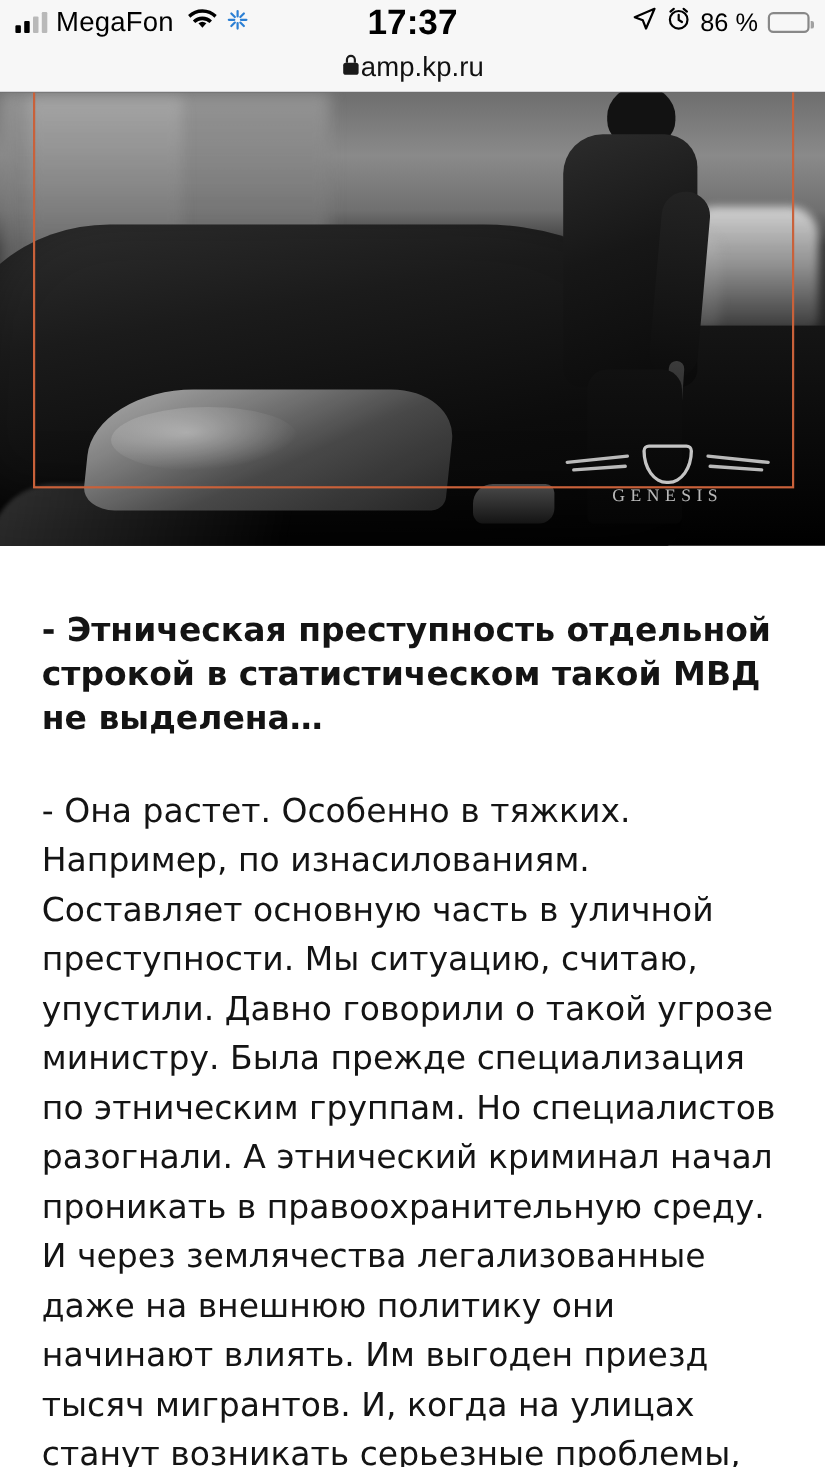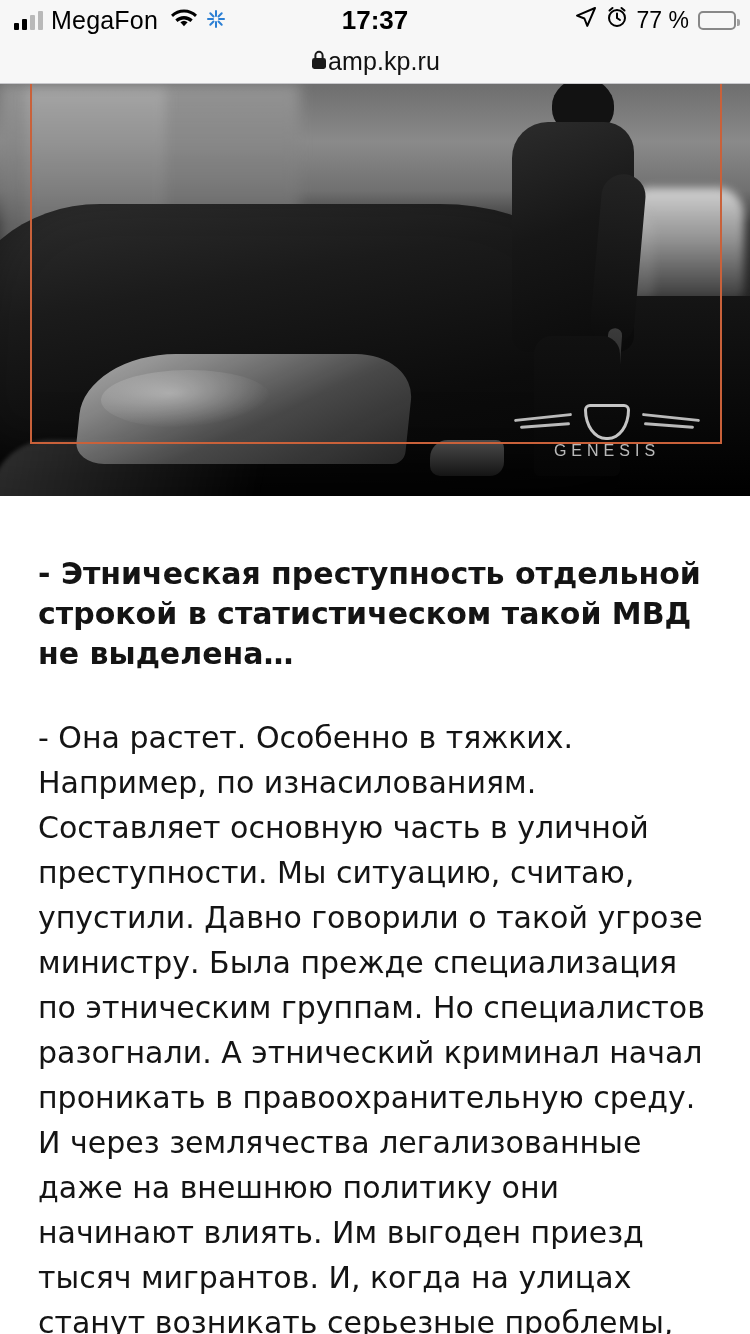--- a/index.html
+++ b/index.html
@@ -28,21 +28,21 @@
   .signal-bars i { display:block; width: 5px; background: #000; border-radius: 1px; }
   .signal-bars i:nth-child(1){ height: 7px; }
   .signal-bars i:nth-child(2){ height: 11px; }
   .signal-bars i:nth-child(3){ height: 15px; background:#b9b9b9; }
   .signal-bars i:nth-child(4){ height: 19px; background:#b9b9b9; }
   .carrier { font-size: 25px; font-weight: 500; letter-spacing: .2px; }
   .wifi-ic { margin-left: 4px; }
   .sb-center {
     position: absolute; left: 0; right: 0; top: 0; bottom: 0;
     display: flex; align-items: center; justify-content: center;
-    font-size: 26px; font-weight: 600; pointer-events: none;
+    font-size: 32px; font-weight: 600; pointer-events: none;
   }
   .sb-right {
     margin-left: auto;
     display: flex; align-items: center; gap: 9px;
     font-size: 23px; font-weight: 500;
   }
   .battery {
     position: relative;
     width: 38px; height: 19px;
     border: 2px solid rgba(0,0,0,.45);
@@ -193,21 +193,21 @@
   .gen-wing span:nth-child(3){ right: 0;  width: 58px; transform: rotate(6deg); }
   .gen-wing span:nth-child(4){ right: 6px;width: 50px; top: 22px; transform: rotate(4deg); }
   .gen-crest {
     position: absolute; left: 50%; top: 2px; transform: translateX(-50%);
     width: 46px; height: 36px;
     border: 3px solid rgba(235,235,235,.9);
     border-radius: 6px 6px 22px 22px / 6px 6px 30px 30px;
   }
   .gen-text {
     font-size: 16px; letter-spacing: 5px; color: rgba(235,235,235,.85);
-    font-family: Liberation Sans, sans-serif;
+    font-family: Liberation Serif, serif;
   }
 
   
   .article {
     padding: 58px 38px 0 38px;
     background: #fff;
   }
   .article h2 {
     margin: 0 0 16px 0;
     font-size: 30px;
@@ -269,21 +269,21 @@
         <path d="M20 2 2 9.6l7.4 2.9 2.9 7.4Z" fill="none" stroke="#000" stroke-width="2" stroke-linejoin="round"></path>
       </svg>
     </span>
     <span>
       <svg width="22" height="22" viewBox="0 0 22 22" aria-hidden="true">
         <circle cx="11" cy="12" r="8" fill="none" stroke="#000" stroke-width="2"></circle>
         <path d="M11 7.5V12l3 2" fill="none" stroke="#000" stroke-width="2" stroke-linecap="round"></path>
         <path d="M3.5 4.5 6.5 2M18.5 4.5 15.5 2" stroke="#000" stroke-width="2" stroke-linecap="round"></path>
       </svg>
     </span>
-    <span>77 %</span>
+    <span>86 %</span>
     <span class="battery">
       <span class="lvl" style="width: 17%; background: rgb(244, 166, 58);"></span>
     </span>
   </div>
 </div>
 
 <div class="url-bar">
   <span class="lock-icon">
     <svg width="18" height="22" viewBox="0 0 18 22" aria-hidden="true">
       <rect x="2" y="9" width="14" height="11" rx="2.4" fill="#1a1a1a"></rect>

